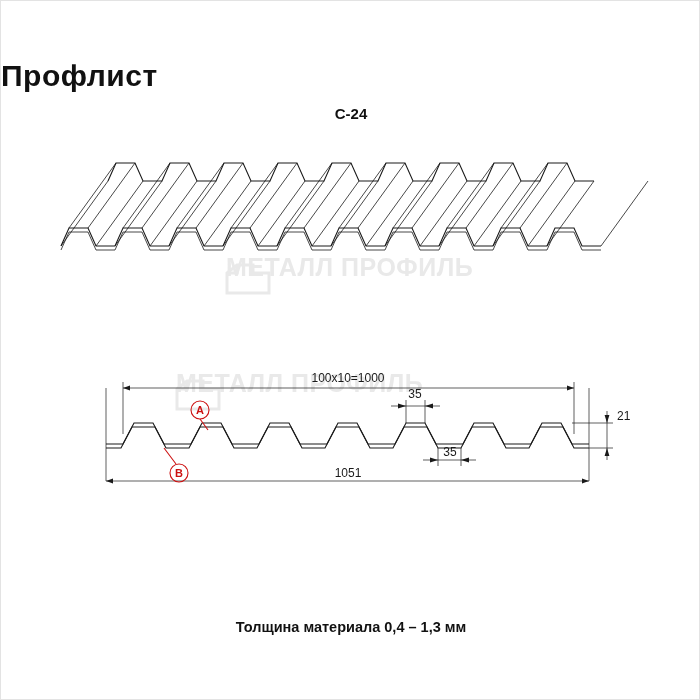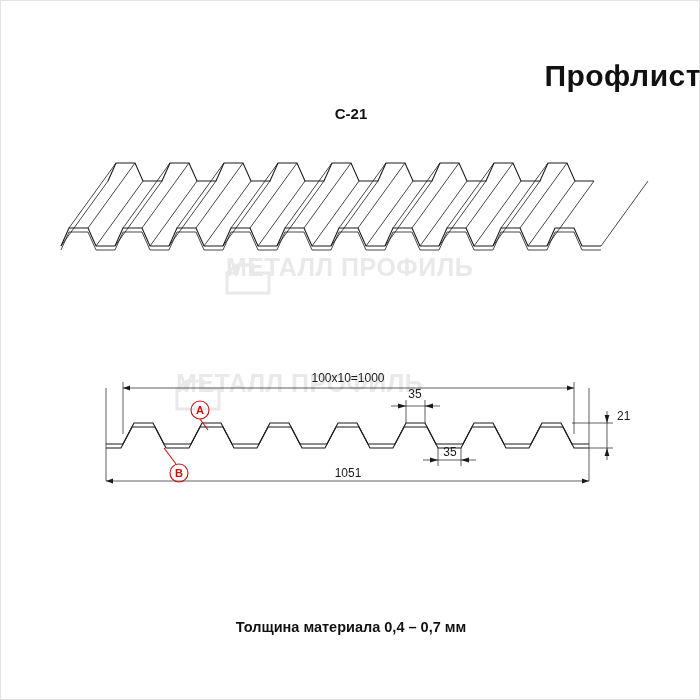--- a/index.html
+++ b/index.html
@@ -22,21 +22,21 @@
     width: 700px;
     height: 700px;
     border: 1px solid #e3e3e3;
     box-sizing: border-box;
   }
   .title {
     position: absolute;
     top: 58px;
     left: 0;
     width: 700px;
-    text-align: right;
+    text-align: left;
     font-size: 30px;
     font-weight: bold;
     letter-spacing: 0.5px;
     color: #111111;
   }
   .subtitle {
     position: absolute;
     top: 104px;
     left: 0;
     width: 700px;
@@ -101,21 +101,21 @@
   .redln { stroke: #cc1111; stroke-width: 1.1; fill: none; }
   .redtxt { fill: #cc1111; font-size: 11px; font-weight: bold; font-family: "Liberation Sans", sans-serif; }
   .dtxt { fill: #1a1a1a; font-size: 12px; font-family: "Liberation Sans", sans-serif; }
 </style>
 </head>
 <body>
 
 <div class="page">
 
   <div class="title">Профлист</div>
-  <div class="subtitle">С-21</div>
+  <div class="subtitle">С-24</div>
 
   <div class="iso-wrap">
     <svg width="580" height="130" viewBox="0 0 580 130">
 
       <g class="ln med">
 
         <path d="M47,30 L55,12 L74,12 L82,30 L101,30 L109,12 L128,12 L136,30 L155,30 L163,12 L182,12 L190,30 L209,30 L217,12 L236,12 L244,30 L263,30 L271,12 L290,12 L298,30 L317,30 L325,12 L344,12 L352,30 L371,30 L379,12 L398,12 L406,30 L425,30 L433,12 L452,12 L460,30 L479,30 L487,12 L506,12 L514,30 L533,30"></path>
 
         <path d="M0,95 L8,77 L27,77 L35,95 L54,95 L62,77 L81,77 L89,95 L108,95 L116,77 L135,77 L143,95 L162,95 L170,77 L189,77 L197,95 L216,95 L224,77 L243,77 L251,95 L270,95 L278,77 L297,77 L305,95 L324,95 L332,77 L351,77 L359,95 L378,95 L386,77 L405,77 L413,95 L432,95 L440,77 L459,77 L467,95 L486,95 L494,77 L513,77 L521,95 L540,95"></path>
       </g>
@@ -246,15 +246,15 @@
 
       <g>
         <circle class="redln" cx="118" cy="117" r="9"></circle>
         <path class="redln" d="M115,108 L103,92"></path>
         <text class="redtxt" x="118" y="121" text-anchor="middle">B</text>
       </g>
 
     </svg>
   </div>
 
-  <div class="footer-note">Толщина материала 0,4 – 0,7 мм</div>
+  <div class="footer-note">Толщина материала 0,4 – 1,3 мм</div>
 
 </div>
 
 </body></html>

